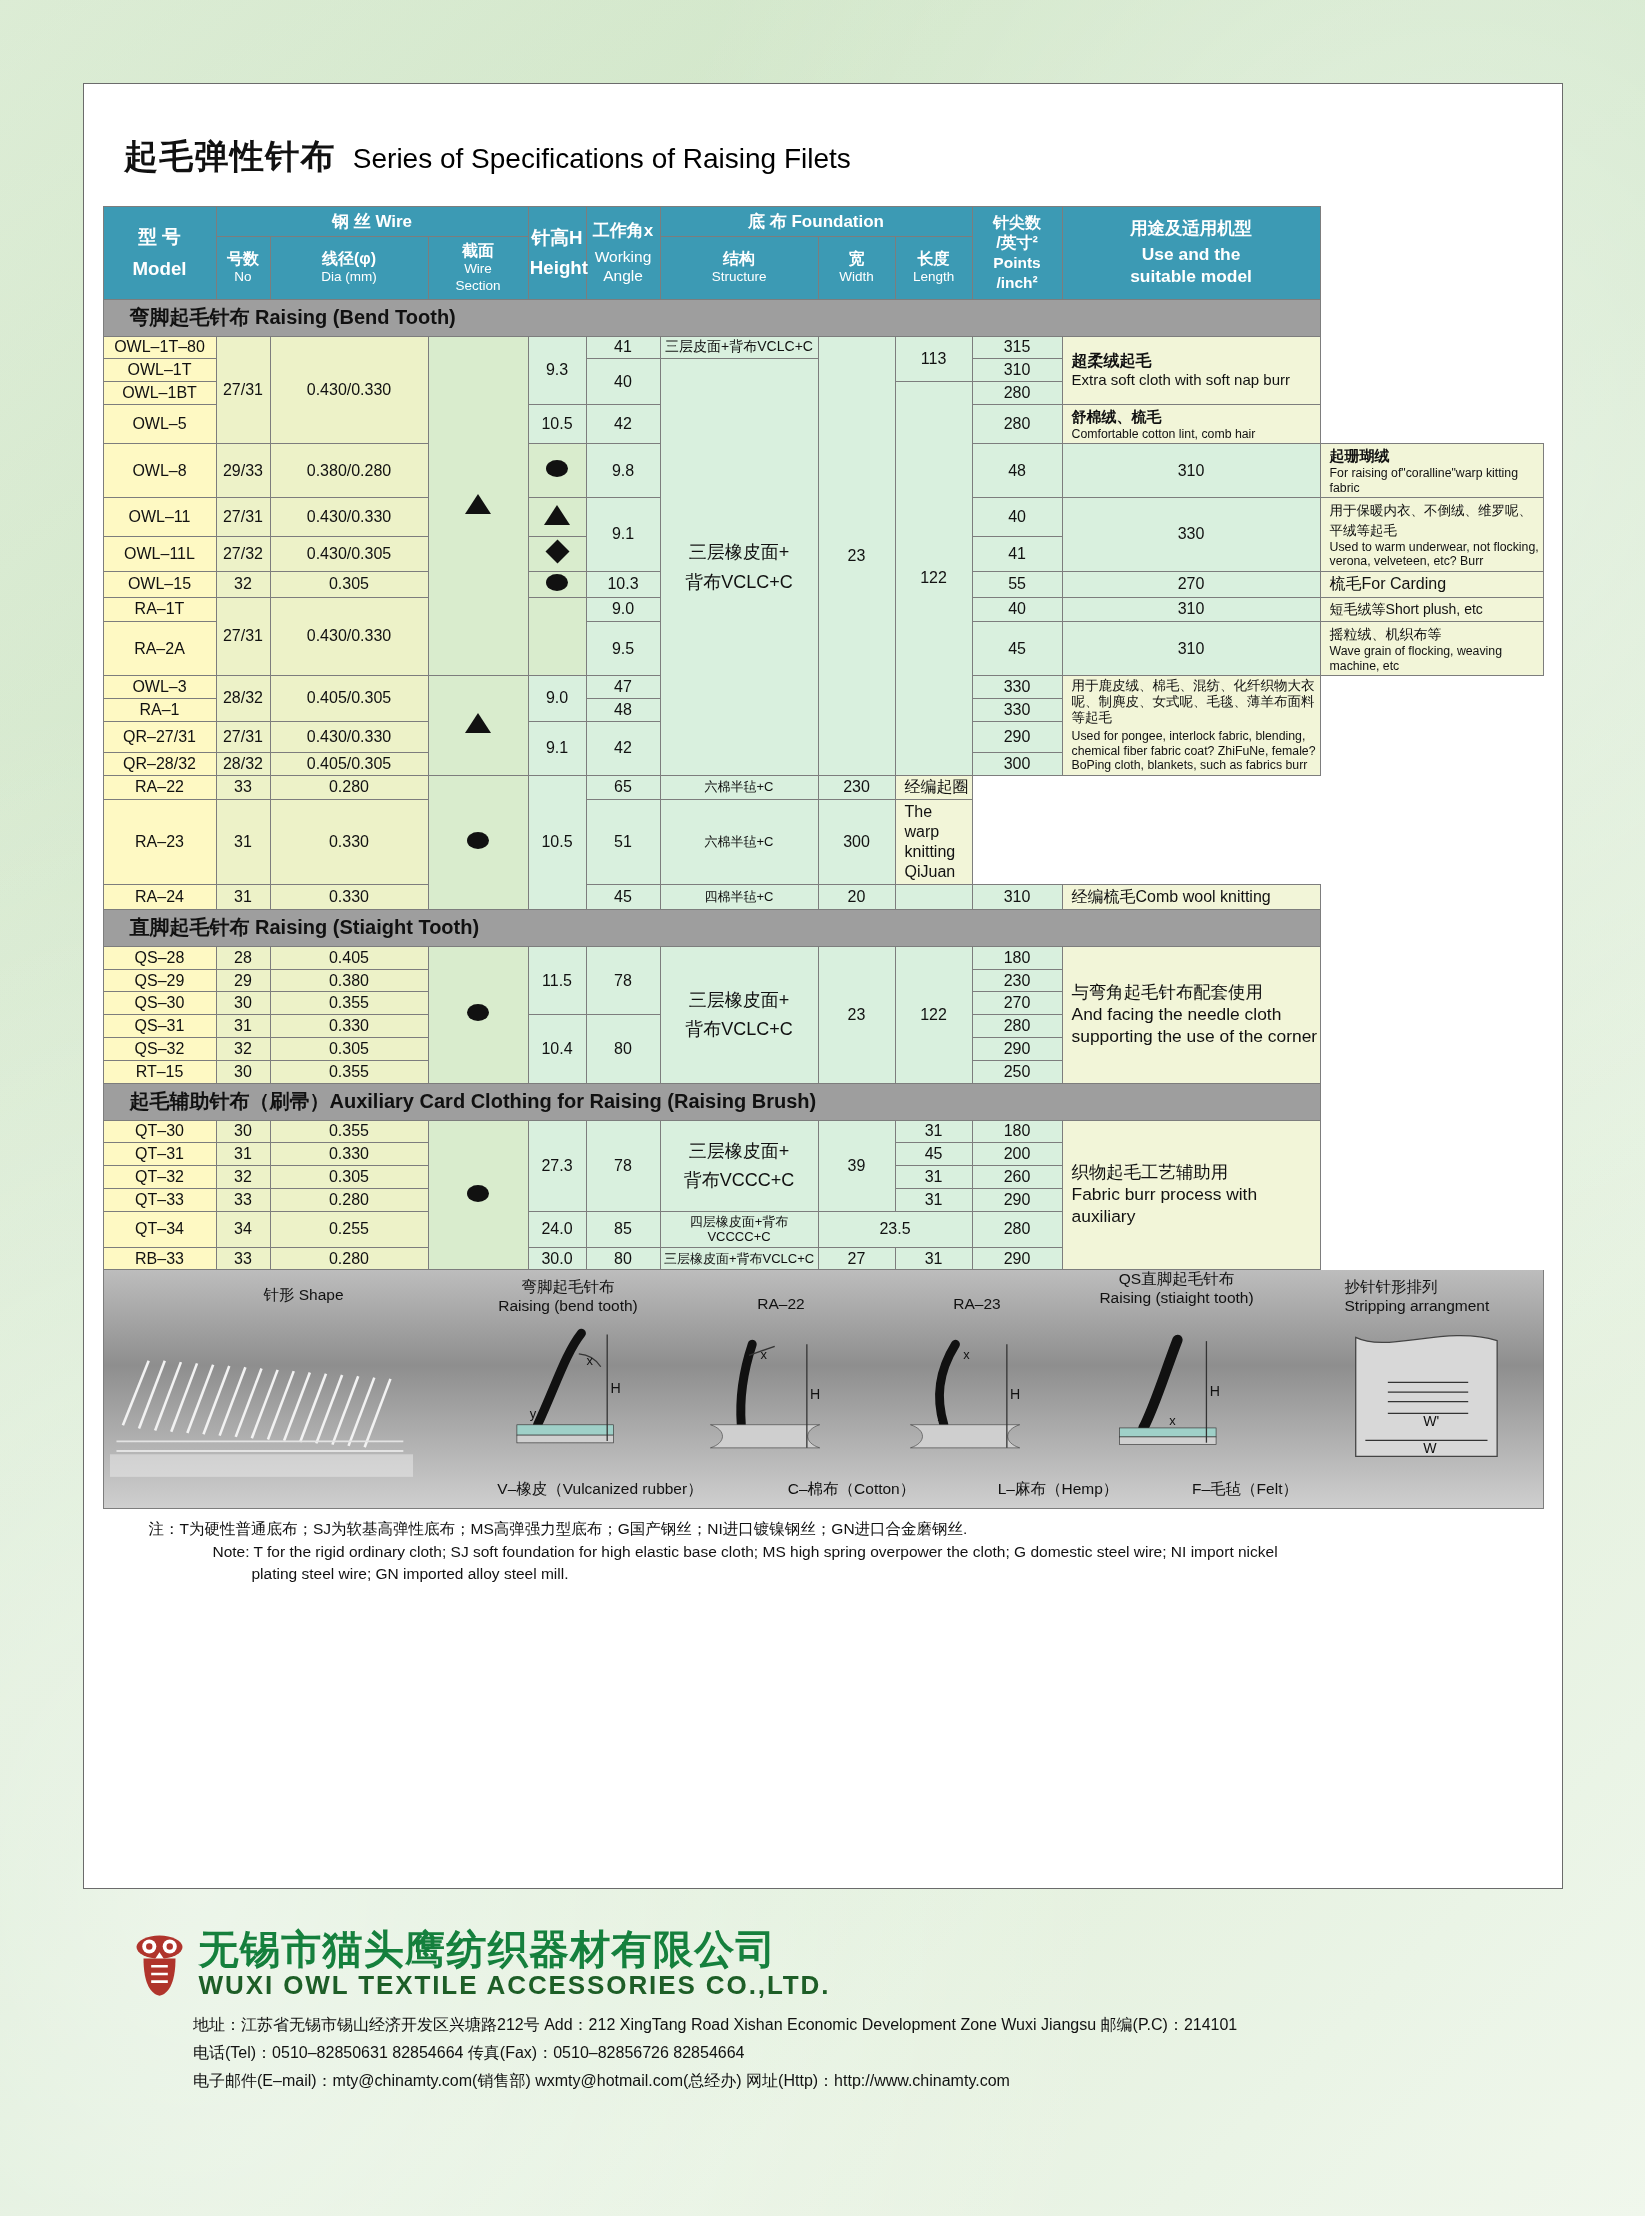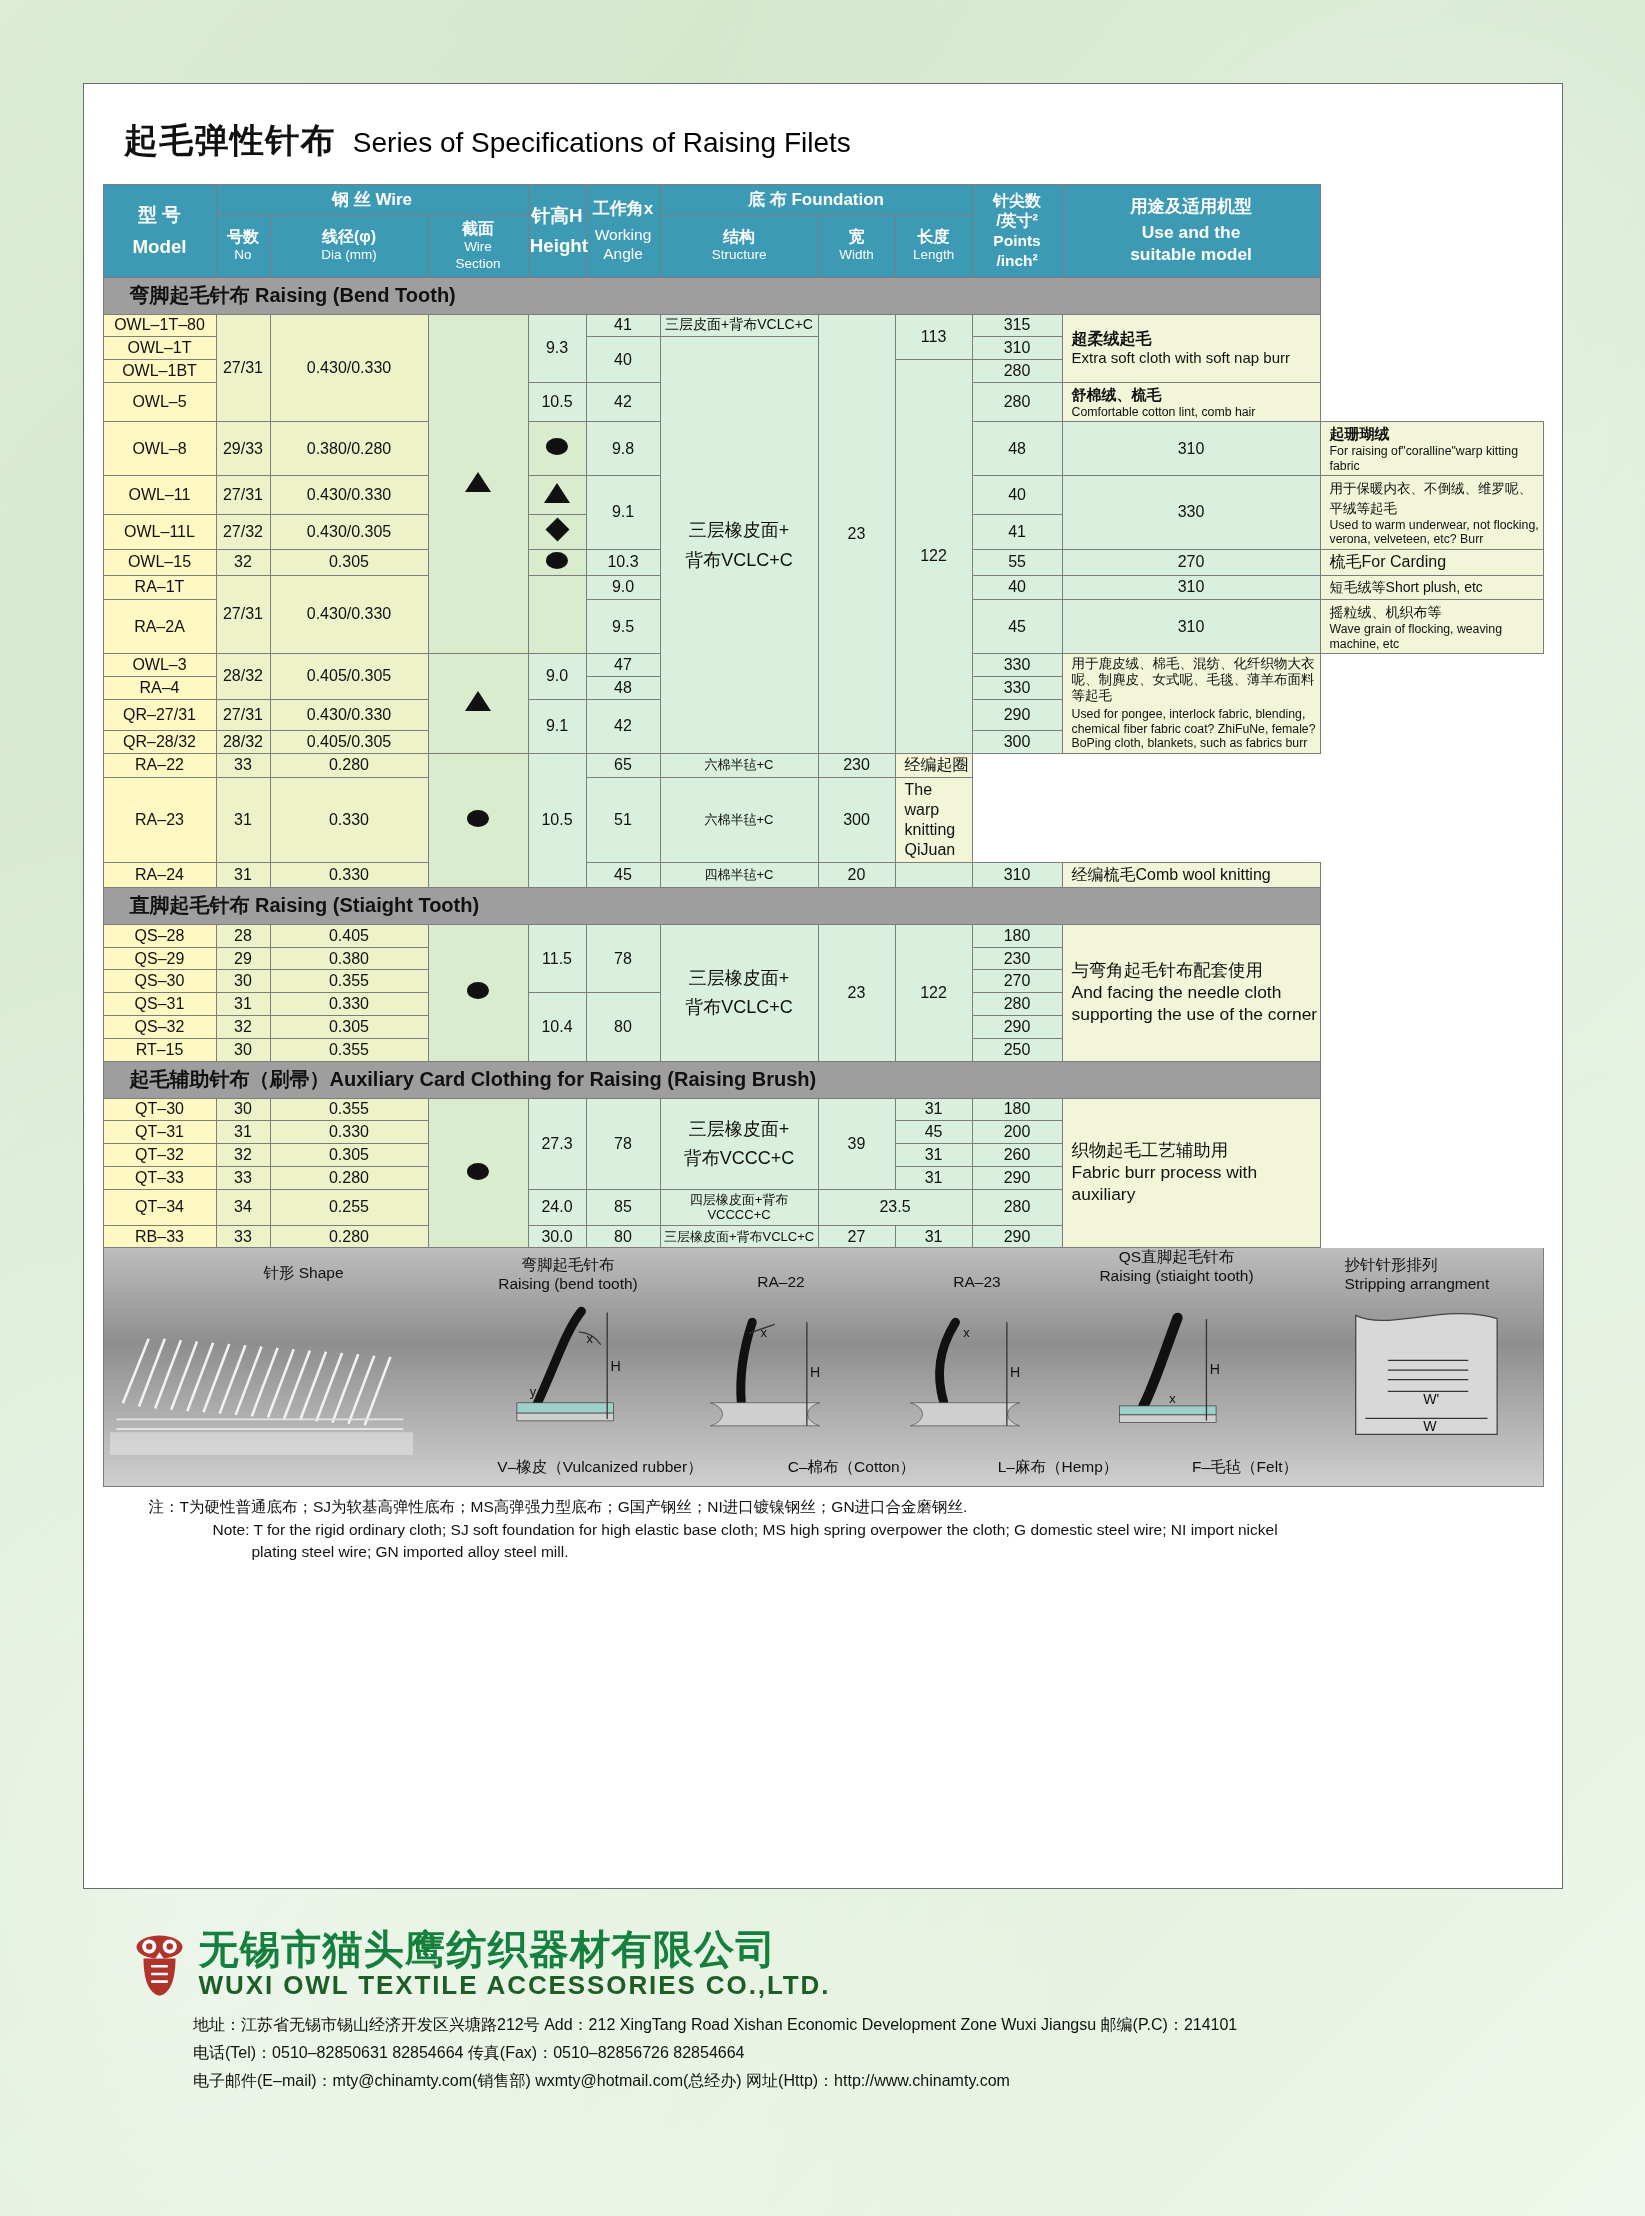--- a/index.html
+++ b/index.html
@@ -22,22 +22,22 @@
   }
   .sheet {
     position: absolute;
     left: 83px; top: 83px;
     width: 1480px;
     height: 1806px;
     background: #ffffff;
     border: 1.9px solid #6b6b6b;
   }
   .title-row {
-    padding: 34px 0 20px 40px;
-    display:flex; align-items:baseline;
+    padding: 34px 0 26px 40px;
+    display:flex; align-items:baseline;margin-top:16px;
   }
   .title-cn { font-size: 34px; font-weight: bold; color:#111; letter-spacing:1.3px; }
   .title-en { font-size: 28px; color:#000000; margin-left: 17px; }
 
   table.main { border-collapse: collapse; width: 1441px; margin: 0 auto; table-layout: fixed; }
   table.main th, table.main td { border: 0.6px solid #7d7d7d; }
 
   thead th {
     background:#3c9ab4; color:#fff; font-weight:bold; text-align:center;
     font-size: 17px; line-height: 1.25; padding: 3.9px 1.3px;
@@ -303,21 +303,21 @@
         <td class="sec" rowspan="4"><span class="tri"></span></td>
         <td class="height" rowspan="2">9.0</td>
         <td class="angle">47</td>
         <td class="points">330</td>
         <td class="use" rowspan="4">
           <span style="font-size:13.5px;line-height:1.2;display:block">用于鹿皮绒、棉毛、混纺、化纤织物大衣呢、制麂皮、女式呢、毛毯、薄羊布面料等起毛</span>
           <span class="sm" style="margin-top:2.6px">Used for pongee, interlock fabric, blending, chemical fiber fabric coat? ZhiFuNe, female? BoPing cloth, blankets, such as fabrics burr</span>
         </td>
       </tr>
       <tr>
-        <td class="model">RA–4</td>
+        <td class="model">RA–1</td>
         <td class="angle">48</td>
         <td class="points">330</td>
       </tr>
 
       <tr>
         <td class="model">QR–27/31</td>
         <td class="wire-no">27/31</td>
         <td class="wire-dia">0.430/0.330</td>
         <td class="height" rowspan="2">9.1</td>
         <td class="angle" rowspan="2">42</td>

